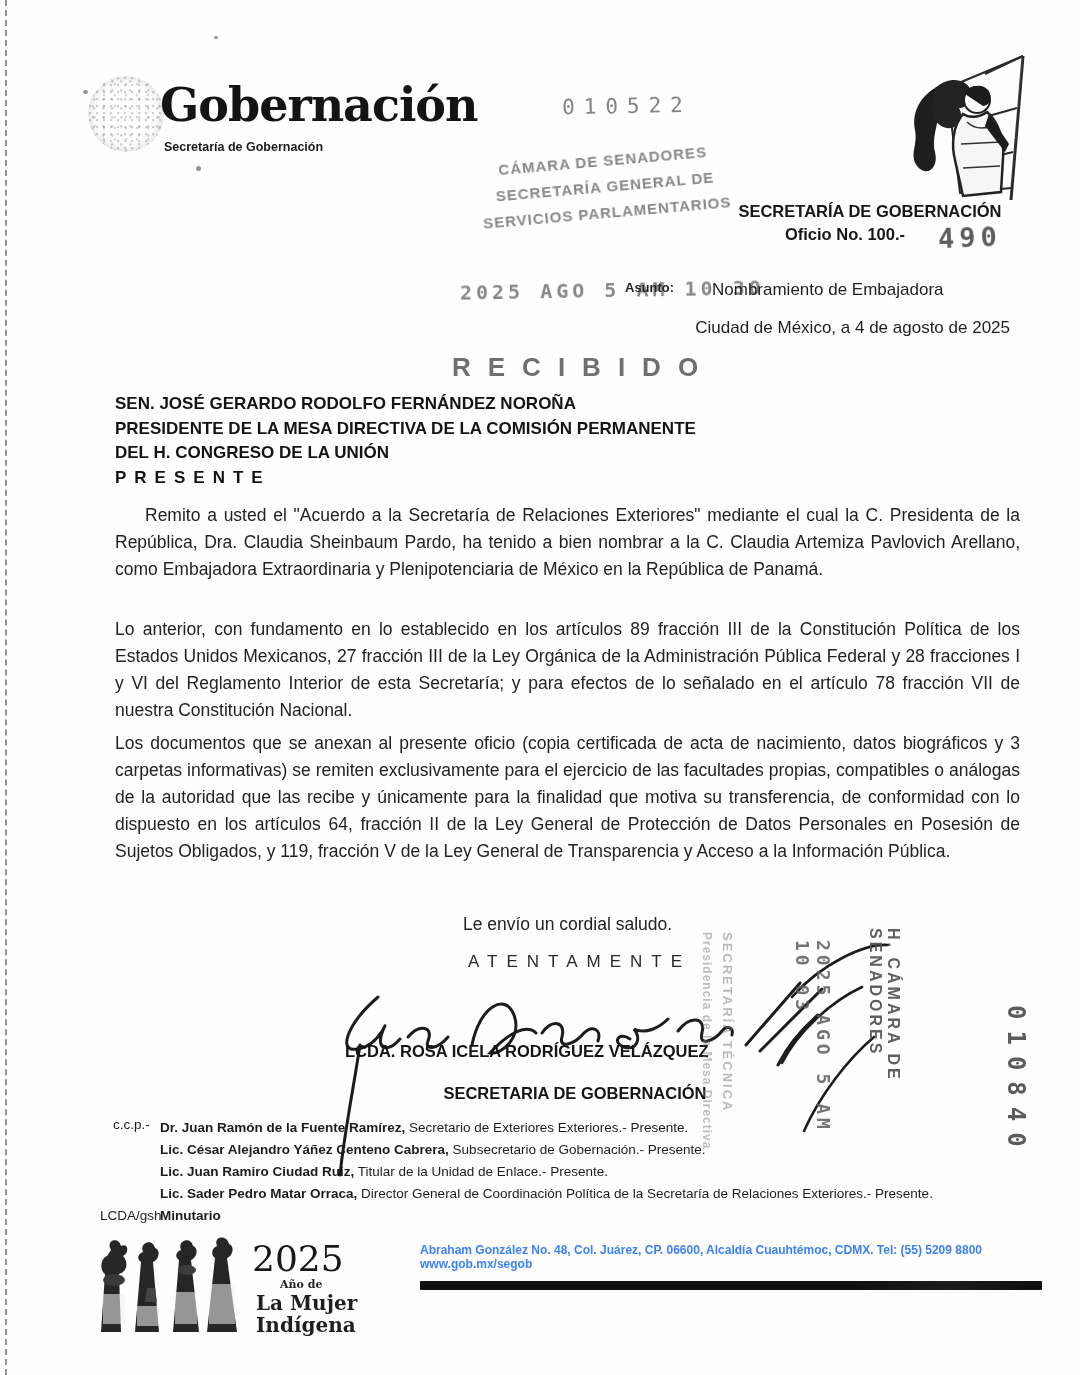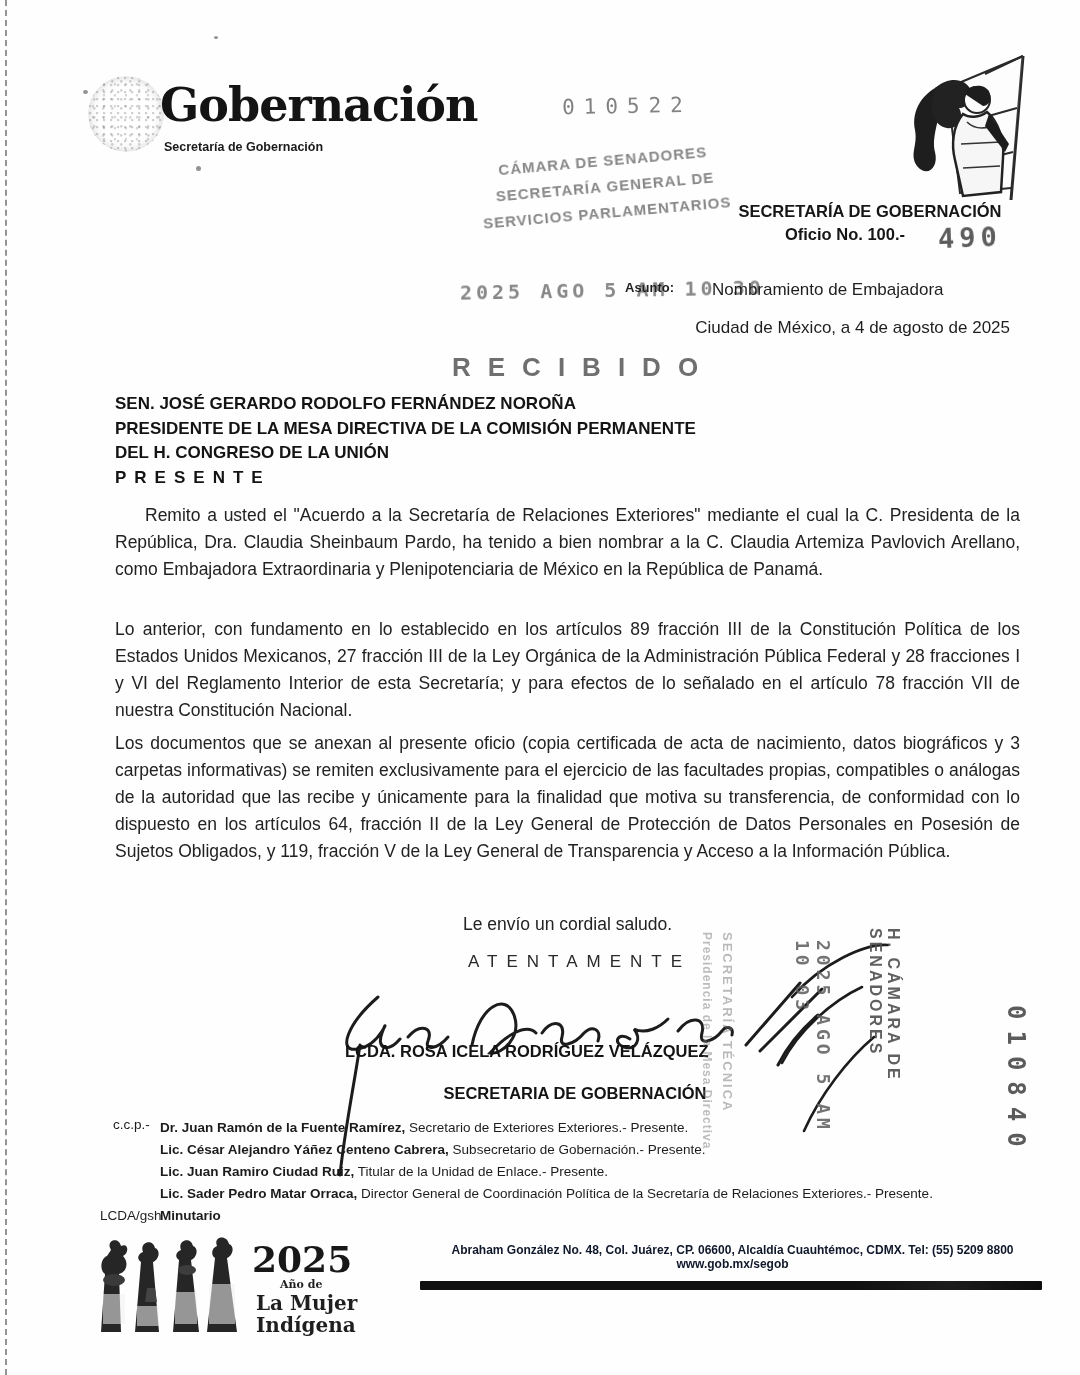--- a/index.html
+++ b/index.html
@@ -96,25 +96,25 @@
   }
 
   
   .ccp-label { left:113px; top:1117px; font-size:13.5px; color:#1c1c1c; }
   .ccp-list { left:160px; top:1117px; width:880px; font-size:13.5px; line-height:22px; color:#1c1c1c; }
   .ccp-list b { font-weight:bold; }
   .minutario { font-weight:bold; }
   .initials { left:100px; top:1208px; font-size:13.5px; }
 
   
-  .f-year { left:252px; top:1238px; font-family:"DejaVu Serif", serif; font-weight:bold; font-size:36px; color:#181818; }
+  .f-year { left:252px; top:1238px; font-family:"DejaVu Serif", serif; font-weight:normal; font-size:36px; color:#181818; }
   .f-sub  { left:280px; top:1278px; font-size:11px; font-weight:bold; font-family:"DejaVu Serif", serif; }
   .f-l2   { left:256px; top:1291px; font-family:"DejaVu Serif", serif; font-weight:bold; font-size:20px; }
   .f-l3   { left:256px; top:1313px; font-family:"DejaVu Serif", serif; font-weight:bold; font-size:20px; }
-  .f-addr { left:420px; top:1243px; width:625px; font-size:12px; font-weight:bold; color:#0f172a;text-align:center; }
+  .f-addr { left:420px; top:1243px; width:625px; font-size:12px; font-weight:bold; color:#3b82f6; }
   .f-bar  { left:420px; top:1281px; width:622px; height:9px;
             background:linear-gradient(90deg,#101010 70%, #1c1c1c 85%, #0d0d0d); border-radius:1px; }
   svg { display:block; }
 </style>
 </head>
 <body>
 
 <div class="page">
 
   <div class="abs scan-edge"></div>

